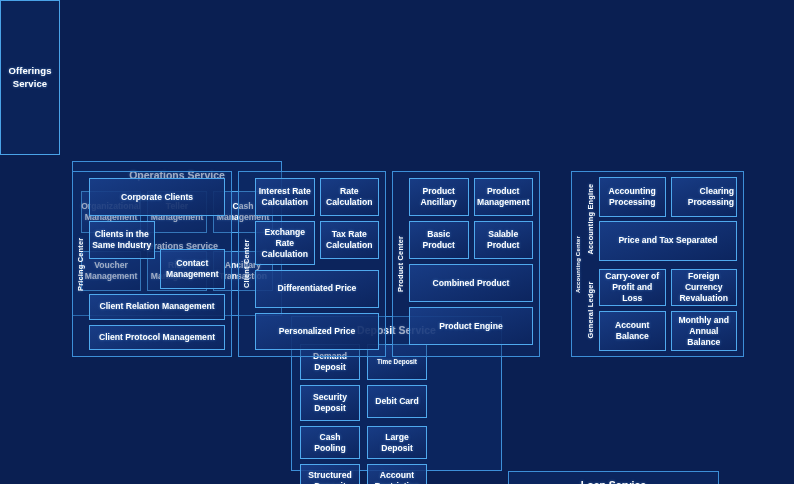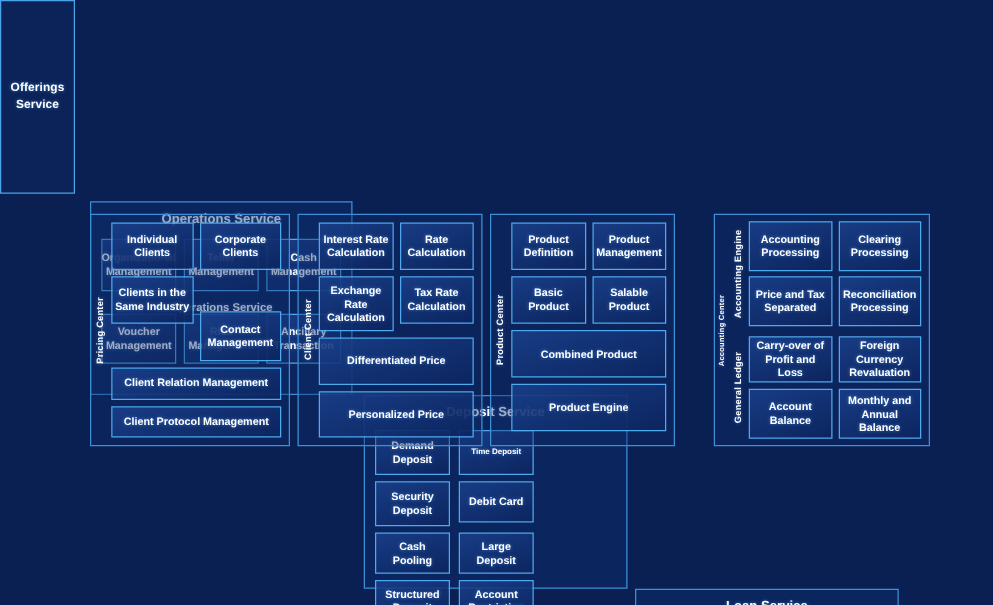--- a/index.html
+++ b/index.html
@@ -116,21 +116,20 @@
 
   <div class="group" style="left:508px; top:6px; width:211px; height:155px;">
     <div class="group-title">Loan Service</div>
 
   </div>
 
   <div class="bcc-group" style="position:absolute;left:72px; top:171px; width:160px; height:186px;">
     <div class="vlabel" style="width:14px;">Pricing Center</div>
     <div class="bcc-inner" style="padding:6px 6px 6px 2px; gap:5px;">
       <div style="display:flex;gap:5px;">
-        <div class="cell" style="flex:1;height:38px;">Individual Clients</div>
         <div class="cell" style="flex:1;height:38px;">Corporate Clients</div>
       </div>
       <div style="display:flex;gap:5px;">
         <div class="cell" style="flex:1;height:38px;">Clients in the Same Industry</div>
         <div class="cell" style="flex:1;height:40px;margin-top:28px;">Contact Management</div>
       </div>
       <div class="cell" style="height:38px;">Client Relation Management</div>
       <div class="cell" style="height:38px;">Client Protocol Management</div>
     </div>
   </div>
@@ -148,46 +147,45 @@
       </div>
       <div class="cell" style="height:38px;">Differentiated Price</div>
       <div class="cell" style="height:38px;">Personalized Price</div>
     </div>
   </div>
 
   <div class="bcc-group" style="position:absolute;left:392px; top:171px; width:148px; height:186px;">
     <div class="vlabel" style="width:14px;">Product Center</div>
     <div class="bcc-inner" style="padding:6px 6px 6px 2px; gap:5px;">
       <div style="display:flex;gap:5px;">
-        <div class="cell" style="flex:1;height:38px;">Product Definition</div>
+        <div class="cell" style="flex:1;height:38px;">Product Ancillary</div>
         <div class="cell" style="flex:1;height:38px;">Product Management</div>
       </div>
       <div style="display:flex;gap:5px;justify-content:space-between;">
         <div class="cell" style="flex:1;height:38px;">Basic Product</div>
         <div class="cell" style="flex:1;height:38px;">Salable Product</div>
       </div>
       <div class="cell" style="height:38px;">Combined Product</div>
       <div class="cell" style="height:38px;">Product Engine</div>
     </div>
   </div>
 
   <div class="bcc-group" style="position:absolute;left:546px; top:171px; width:173px; height:186px;margin-left:25px;">
     <div class="vlabel small" style="width:12px;">Accounting Center</div>
     <div class="bcc-inner" style="padding:5px 6px 5px 0; gap:7px;">
 
       <div style="display:flex; flex:1; gap:2px;">
         <div class="vlabel" style="width:13px;">Accounting Engine</div>
         <div style="flex:1;display:flex;flex-direction:column;gap:4px;">
           <div style="display:flex;gap:5px;flex:1;">
             <div class="cell" style="flex:1;">Accounting Processing</div>
-            <div class="cell" style="flex:1;">Clearing Processing</div>
+            <div class="cell" style="flex:1;text-align:right;">Clearing Processing</div>
           </div>
           <div style="display:flex;gap:5px;flex:1;">
             <div class="cell" style="flex:1;">Price and Tax Separated</div>
-            <div class="cell" style="flex:1;">Reconciliation Processing</div>
           </div>
         </div>
       </div>
 
       <div style="display:flex; flex:1; gap:2px;">
         <div class="vlabel" style="width:13px;">General Ledger</div>
         <div style="flex:1;display:flex;flex-direction:column;gap:4px;">
           <div style="display:flex;gap:5px;flex:1;align-items:center;">
             <div class="cell" style="flex:1;">Carry-over of Profit and Loss</div>
             <div class="cell" style="flex:1;">Foreign Currency Revaluation</div>

